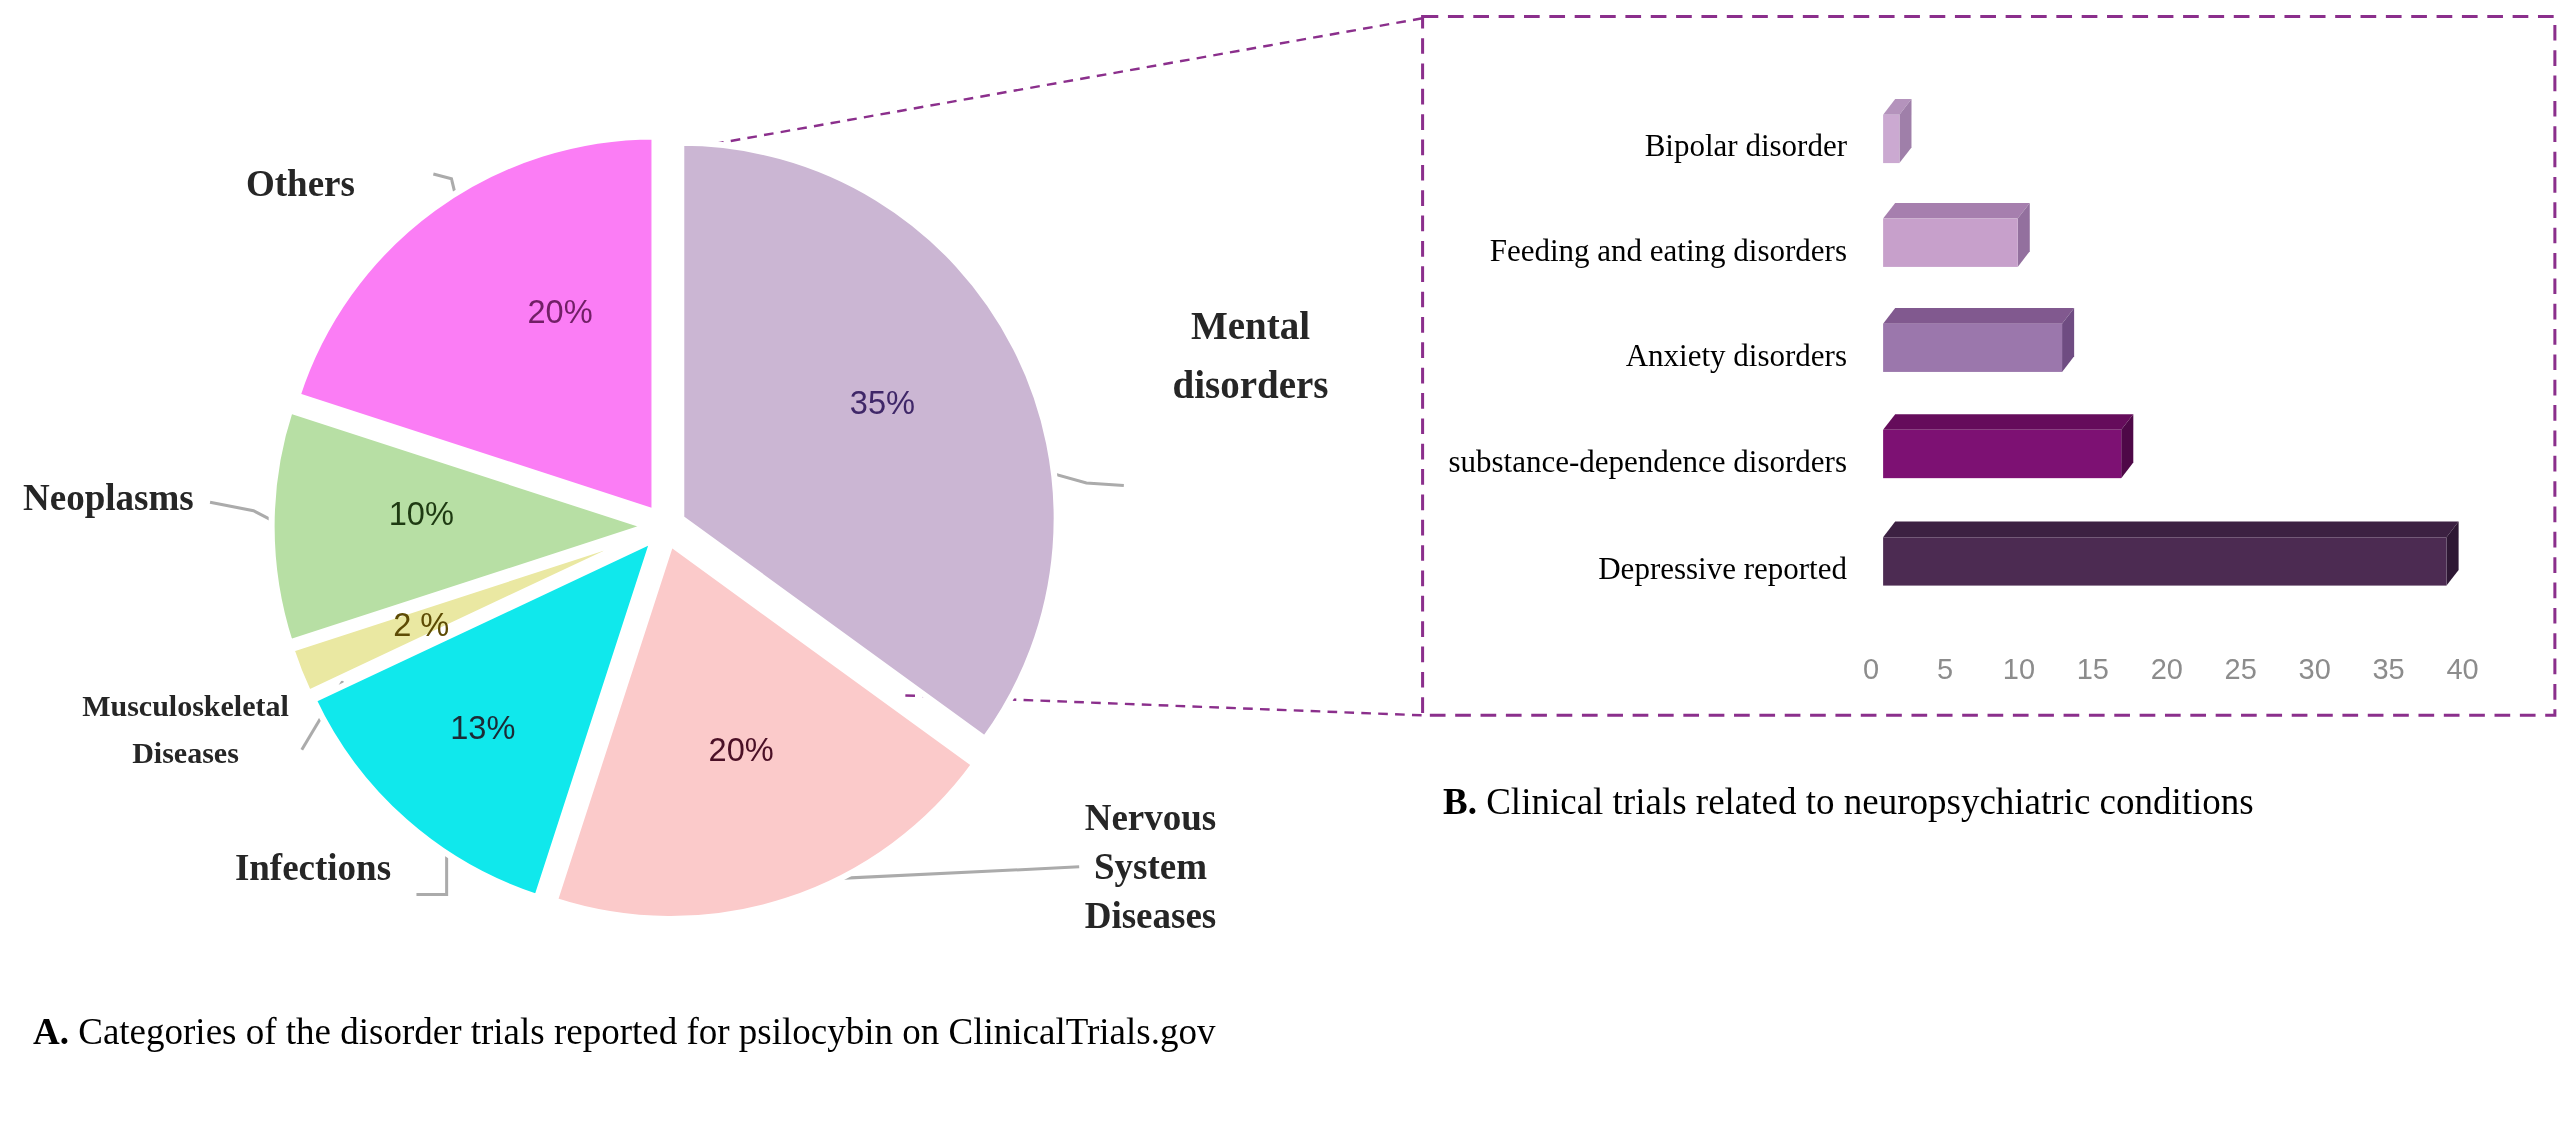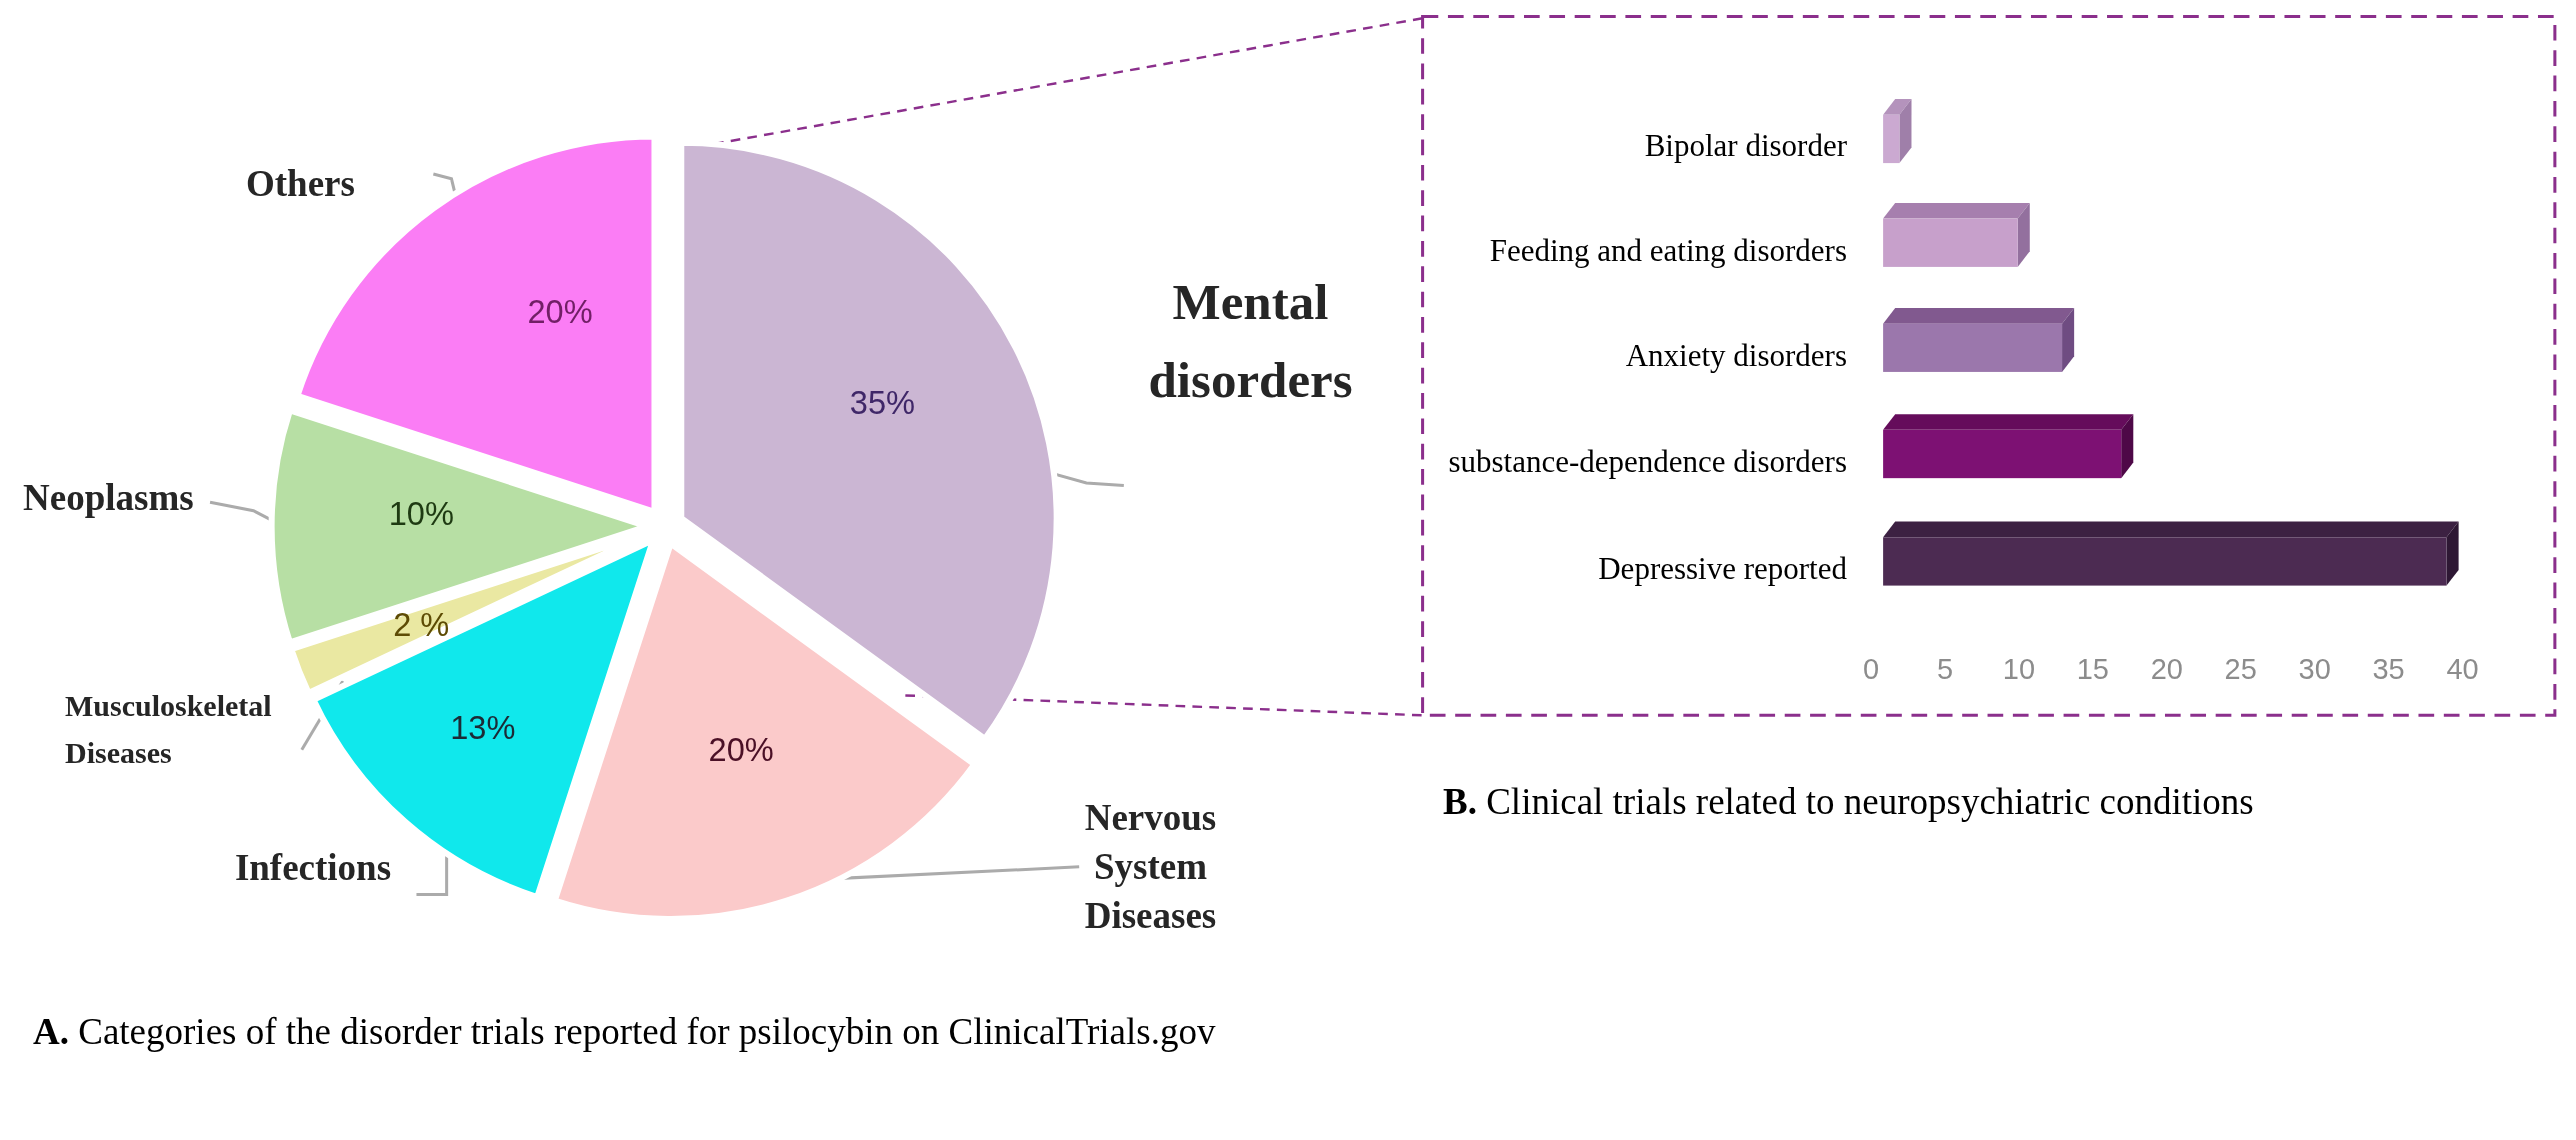--- a/index.html
+++ b/index.html
@@ -107,25 +107,25 @@
         <text x="3590" y="1125" text-anchor="middle" fill="#8C8C8C" font-family="&quot;Liberation Sans&quot;, sans-serif" font-size="48">20</text>
         <text x="3712.5" y="1125" text-anchor="middle" fill="#8C8C8C" font-family="&quot;Liberation Sans&quot;, sans-serif" font-size="48">25</text>
         <text x="3835" y="1125" text-anchor="middle" fill="#8C8C8C" font-family="&quot;Liberation Sans&quot;, sans-serif" font-size="48">30</text>
         <text x="3957.5" y="1125" text-anchor="middle" fill="#8C8C8C" font-family="&quot;Liberation Sans&quot;, sans-serif" font-size="48">35</text>
         <text x="4080" y="1125" text-anchor="middle" fill="#8C8C8C" font-family="&quot;Liberation Sans&quot;, sans-serif" font-size="48">40</text>
       </g>
   </svg>
 
   <div class="callout-label" style="left:246px;top:126px;width:181px;text-align:left;font-size:37px;margin-top:36px;">Others</div>
 
-  <div class="callout-label" style="left:1124px;top:264px;width:253px;text-align:center;font-size:51px;line-height:1.52;">Mental disorders</div>
+  <div class="callout-label" style="left:1124px;top:296px;width:253px;text-align:center;font-size:39px;line-height:1.52;">Mental disorders</div>
 
   <div class="callout-label" style="left:23px;top:476px;width:199px;text-align:left;font-size:37px;">Neoplasms</div>
 
-  <div class="callout-label" style="left:65px;top:683px;width:241px;text-align:left;font-size:30px;line-height:1.55;">Musculoskeletal Diseases</div>
+  <div class="callout-label" style="left:65px;top:683px;width:241px;text-align:center;font-size:30px;line-height:1.55;">Musculoskeletal Diseases</div>
 
   <div class="callout-label" style="left:216px;top:846px;width:194px;text-align:center;font-size:37px;">Infections</div>
 
   <div class="callout-label" style="left:1026px;top:794px;width:249px;text-align:center;font-size:37px;line-height:1.32;">Nervous System Diseases</div>
 
   <div class="bar-cat-label" style="left:1123px;top:227px;">Feeding and eating disorders</div>
   <div class="bar-cat-label" style="left:1123px;top:122px;">Bipolar disorder</div>
   <div class="bar-cat-label" style="left:1123px;top:332px;">Anxiety disorders</div>
   <div class="bar-cat-label" style="left:1123px;top:438px;">substance-dependence disorders</div>
   <div class="bar-cat-label" style="left:1123px;top:545px;">Depressive reported</div>

